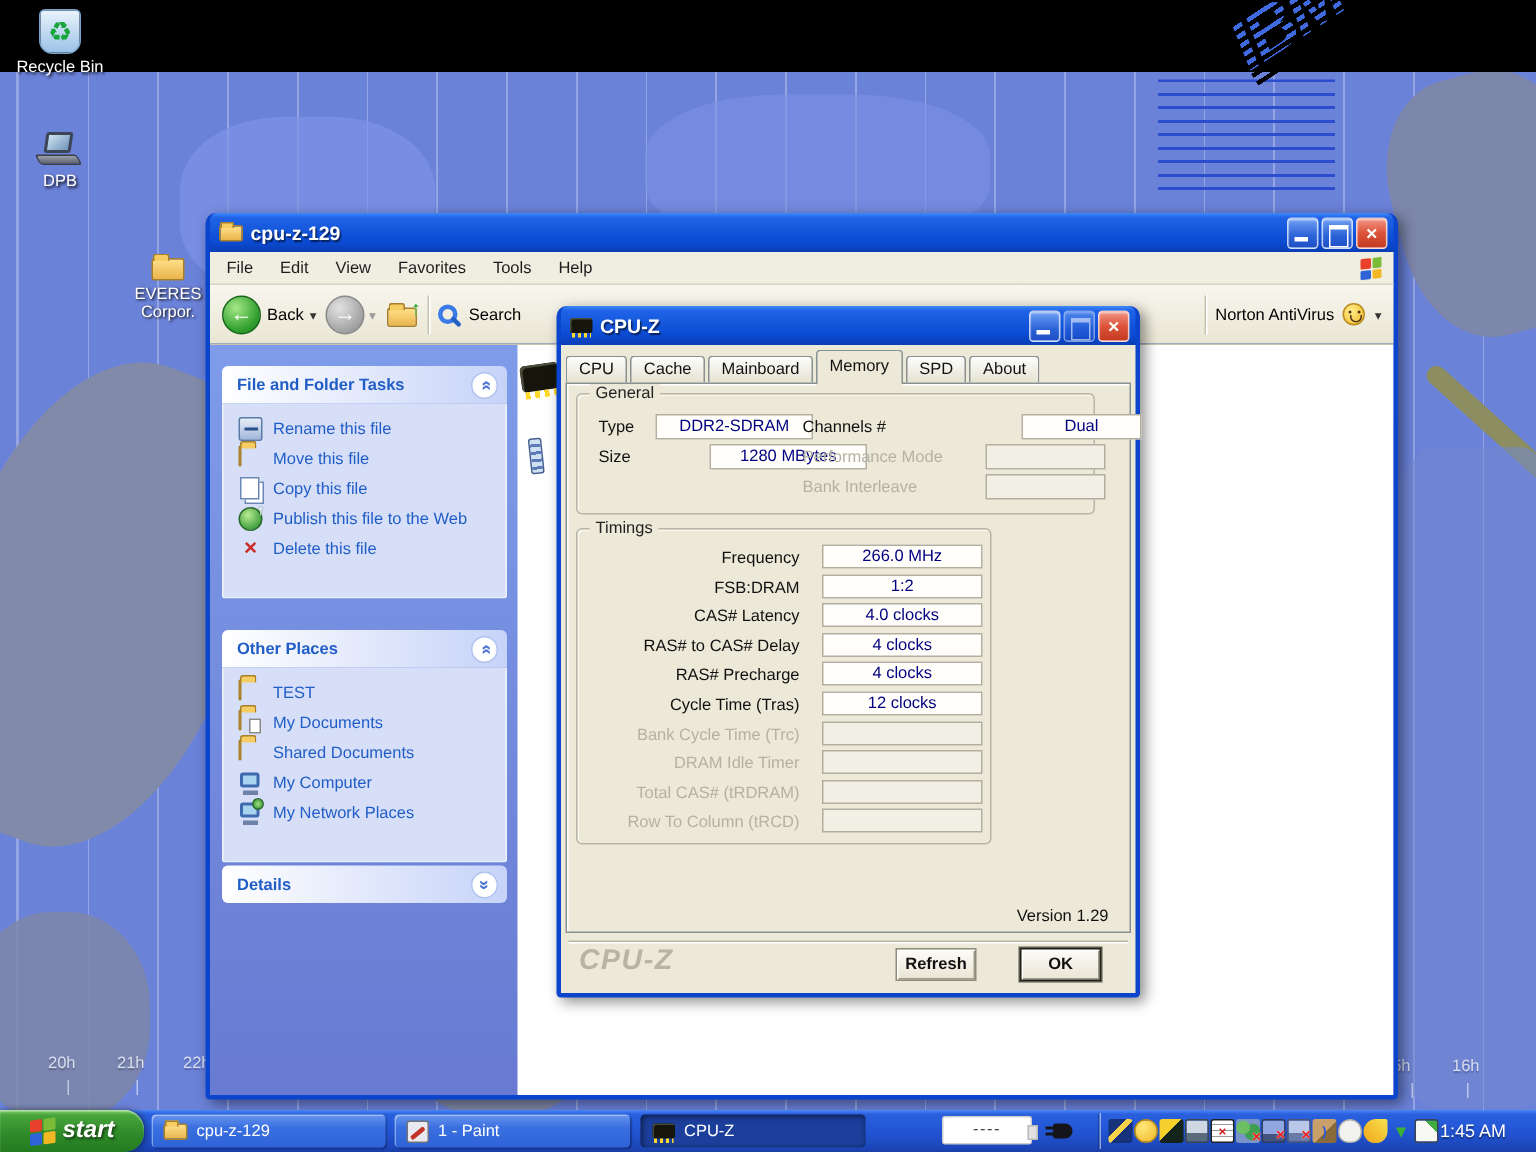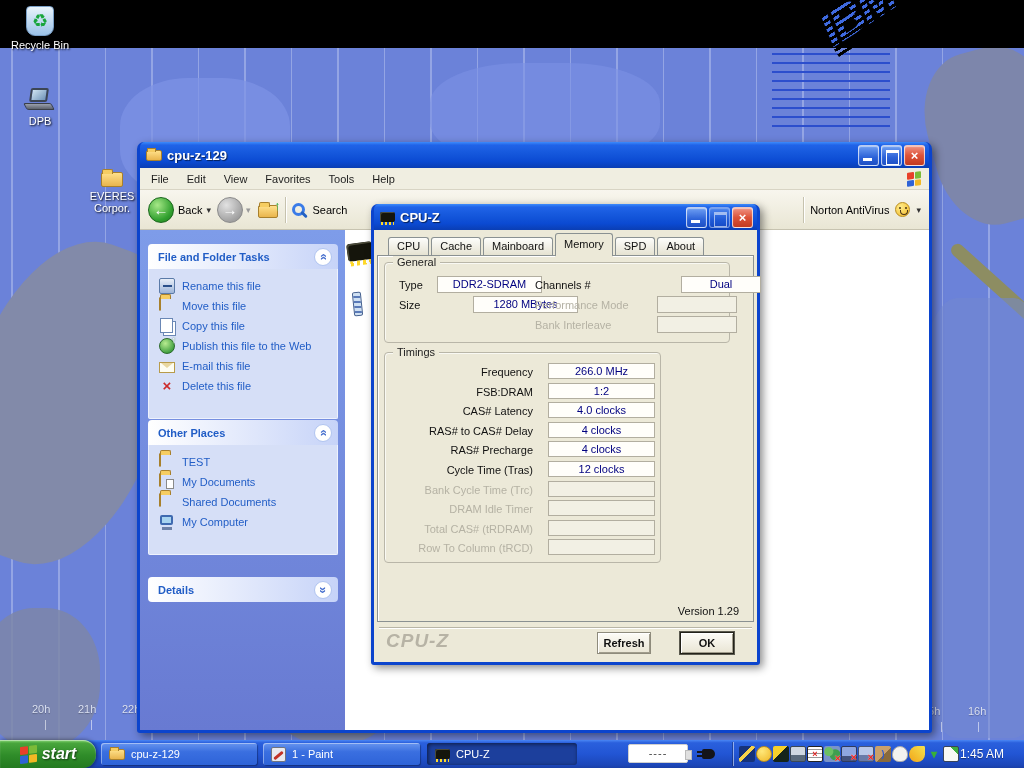--- a/index.html
+++ b/index.html
@@ -109,21 +109,21 @@
 
   .chip{width:16px;height:11px;background:#15150c;border-radius:2px;position:relative;box-shadow:inset 1px 1px 0 #4a4a3a;flex:none;}
   .chip:after{content:"";position:absolute;left:1px;right:1px;bottom:-3px;height:3px;
         background:repeating-linear-gradient(90deg,#ffd92a 0 2px,transparent 2px 4px);}
   .zipstick{width:9px;height:24px;background:repeating-linear-gradient(180deg,#cfe0f2 0 3px,#5a7ab8 3px 5px);
         border:1px solid #44608f;border-radius:2px;transform:rotate(-6deg);}
 
   
   #cpuz{left:371px;top:204px;width:389px;height:461px;z-index:20;}
   #cpuz .client{position:relative;height:432px;background:#ece9d8;}
-  .tabs{position:absolute;left:3px;top:4px;height:22px;display:flex;align-items:flex-end;gap:2px;margin-left:11px;}
+  .tabs{position:absolute;left:3px;top:4px;height:22px;display:flex;align-items:flex-end;gap:2px;}
   .tab{height:19px;padding:2px 8px 0;border:1px solid #8a9192;border-bottom:none;border-radius:3px 3px 0 0;
        background:linear-gradient(#fdfdfb,#e4e1cf);color:#111;}
   .tab.on{height:23px;padding-top:4px;background:#ece9d8;position:relative;z-index:3;box-shadow:0 2px 0 #ece9d8;}
   .page{position:absolute;left:3px;top:25px;width:377px;height:367px;border:1px solid #8a9192;background:#ece9d8;
         box-shadow:inset 1px 1px 0 #fff;}
   .gbox{position:absolute;border:1px solid #b9b6a8;border-radius:4px;box-shadow:inset 1px 1px 0 rgba(255,255,255,.7);}
   .glab{position:absolute;top:-7px;left:8px;background:#ece9d8;padding:0 4px;color:#222;}
   .flabel{position:absolute;color:#111;font-size:11px;}
   .flabel.r{}
   .flabel.dis{color:#b5b2a4;}
@@ -299,24 +299,20 @@
             </div>
           <div class="pitem">
               <span class="mi mi-copy"></span>
               <span>Copy this file</span>
             </div>
           <div class="pitem">
               <span class="mi mi-globe"></span>
               <span>Publish this file to the Web</span>
             </div>
           <div class="pitem">
-              <span class="mi mi-mail"></span>
-              <span>E-mail this file</span>
-            </div>
-          <div class="pitem">
               <span class="mi mi-x">×</span>
               <span>Delete this file</span>
             </div>
         </div>
       </div>
 
       <div class="pane" style="top:190px;">
         <div class="pane-h">
           <span class="pt">Other Places</span>
           <div class="chev">
@@ -335,20 +331,28 @@
           <div class="pitem">
               <span class="mi"><span class="folder"></span></span>
               <span>Shared Documents</span>
             </div>
           <div class="pitem">
               <span class="mi mi-pc">
                 <span class="scr"></span>
                 <span class="bs"></span>
               </span>
               <span>My Computer</span>
+            </div>
+          <div class="pitem">
+              <span class="mi mi-pc mi-net">
+                <span class="scr"></span>
+                <span class="bs"></span>
+                <span class="dot"></span>
+              </span>
+              <span>My Network Places</span>
             </div>
         </div>
       </div>
 
       <div class="pane" style="top:347px;">
         <div class="pane-h" style="border-radius:4px;">
           <span class="pt">Details</span>
           <div class="chev down">
               <span>»</span>
             </div>

